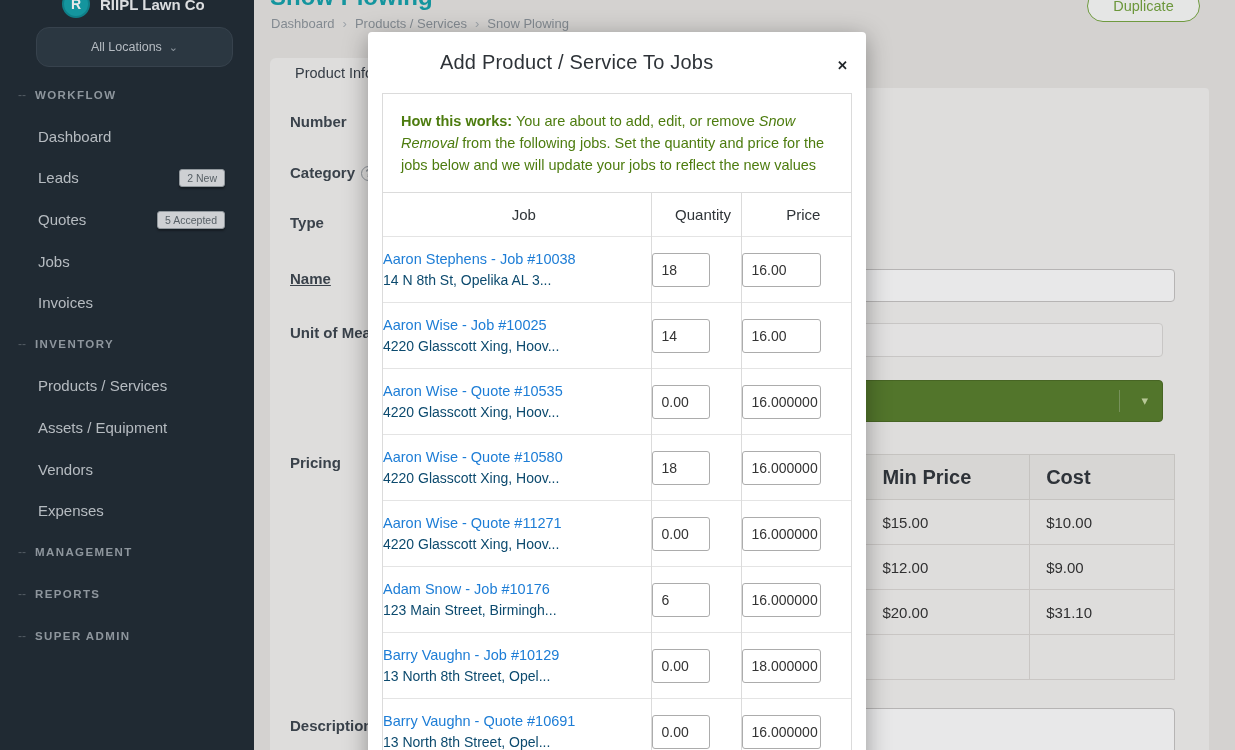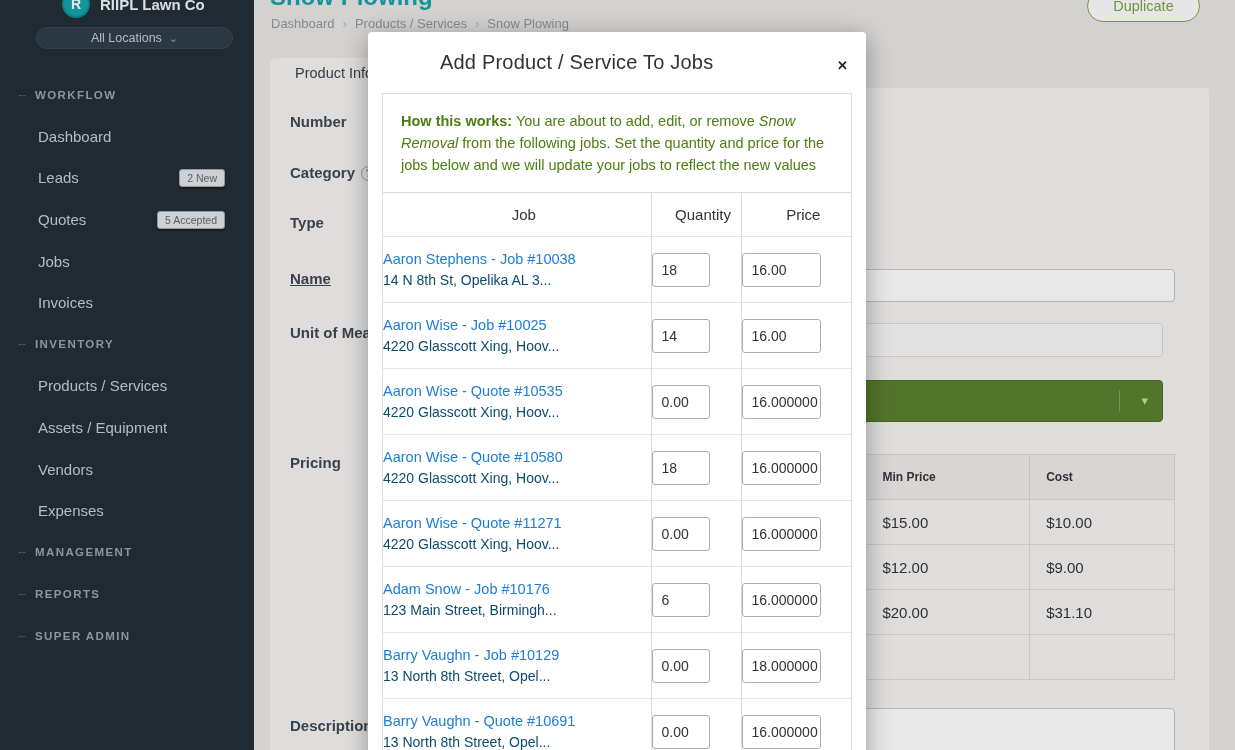--- a/index.html
+++ b/index.html
@@ -9,21 +9,21 @@
     font-family:"Liberation Sans", sans-serif;
     background:#E9E7E4;
   }
 
   
   .sidebar { position:absolute; left:0; top:0; bottom:0; width:254px; background:#212C35; z-index:10; }
   .logo-row { position:absolute; top:-10px; left:62px; display:flex; align-items:center; gap:10px; }
   .logo-circle { width:28px; height:28px; border-radius:50%; background:#13A3AC; color:#fff; font-weight:bold;
     font-size:14px; display:flex; align-items:center; justify-content:center; border:2px solid #0E8A93; }
   .company { color:#F2F4F5; font-size:15px; font-weight:bold; white-space:nowrap; }
-  .loc-btn { position:absolute; top:27px; left:36px; width:197px; height:22px; border-radius:13px;
+  .loc-btn { position:absolute; top:27px; left:36px; width:197px; height:40px; border-radius:13px;
     background:#2D3A44; border:1px solid #3A4752; color:#C7CED4; font-size:12.5px;
     display:flex; align-items:center; justify-content:center; gap:7px; font-family:inherit; cursor:pointer; }
   .loc-caret { font-size:11px; color:#9AA4AC; line-height:1; }
   .nav { position:absolute; top:74px; left:0; right:0; }
   .nav-header { height:41.6px; display:flex; align-items:center; gap:9px; padding-left:18px;
     color:#9BA4AB; font-size:11.5px; letter-spacing:1.4px; font-weight:bold; cursor:pointer; }
   .nav-header .dash { color:#5A646C; font-weight:normal; letter-spacing:0; font-size:12px; }
   .nav-item { height:41.6px; display:flex; align-items:center; padding-left:38px; color:#C7CDD2;
     font-size:15px; position:relative; cursor:pointer; }
   .nav-badge { position:absolute; right:29px; top:50%; transform:translateY(-50%);
@@ -57,21 +57,21 @@
   .unit-select { position:absolute; left:312px; top:235px; width:581px; height:34px;
     border:1px solid #DCDAD7; border-radius:4px; background:#F9F8F7; cursor:pointer; }
   .green-btn { position:absolute; left:312px; top:292px; width:581px; height:42px; background:#597F2C;
     border:1px solid #4C6E24; border-radius:4px; cursor:pointer; }
   .g-div { position:absolute; right:42px; top:9px; bottom:9px; width:1px; background:rgba(255,255,255,.25); }
   .g-caret { position:absolute; right:14px; top:12px; color:#C9DCA4; font-size:13px; }
 
   .pricing-table { position:absolute; left:312px; top:366px; width:593px; border-collapse:collapse;
     font-size:15px; color:#333; }
   .pricing-table th { background:#EDEBE8; border:1px solid #D9D6D2; height:45px; text-align:left;
-    padding-left:16px; font-size:12px; color:#30363B; }
+    padding-left:16px; font-size:20px; color:#30363B; }
   .pricing-table td { border:1px solid #DDDAD6; height:45px; padding-left:16px; }
 
   .desc-input { position:absolute; left:312px; top:620px; width:593px; height:160px; border:1px solid #C8C6C4;
     border-radius:4px; background:#fff; resize:none; font-family:inherit; font-size:14px; padding:8px 10px; }
 
   
   .overlay { position:absolute; inset:0; background:rgba(25,30,35,.10); z-index:40; }
   .modal { position:absolute; left:368px; top:32px; width:498px; height:760px; background:#fff; z-index:50;
     border-radius:4px; box-shadow:0 5px 25px rgba(0,0,0,.35); }
   .modal-header { position:relative; padding:19px 24px; }

